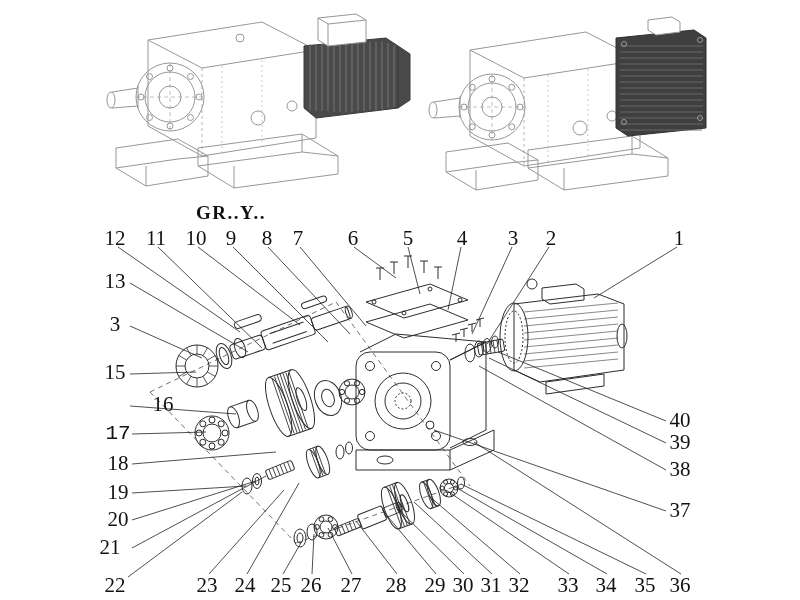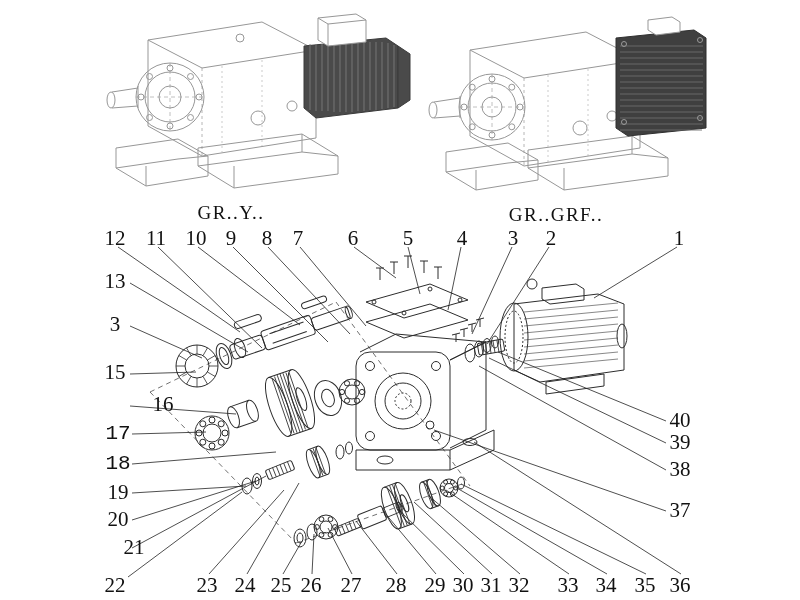--- a/index.html
+++ b/index.html
@@ -18,21 +18,21 @@
     transform: translate(-50%, -50%);
     font-size: 21px;
     line-height: 1;
     color: #111;
     user-select: none;
   }
   .variant-label {
     position: absolute;
     transform: translate(-50%, -50%);
     font-size: 19px;
-    font-weight: 400;
+    font-weight: 700;
     letter-spacing: 1.5px;
     color: #111;
     white-space: nowrap;
   }
 </style>
 </head>
 <body>
 
 <div id="stage">
 
@@ -324,44 +324,43 @@
         M132 548 L266 476 M128 577 L242 492
         M209 574 L284 490 M247 574 L299 483 M283 574 L302 541 M312 574 L314 534
         M352 574 L328 528 M397 574 L356 521 M436 574 L384 512 M464 574 L398 509
         M492 574 L414 502 M520 574 L429 496 M569 574 L446 490 M607 574 L455 487
         M646 574 L461 484 M681 574 L474 442
         M666 421 L498 352 M666 443 L489 358 M666 470 L479 366 M666 511 L434 430"></path>
     </g>
   </svg>
 
   <span class="variant-label" style="left:231px; top:213px;">GR..Y..</span>
-  <span class="variant-label" style="left:556px; top:215px;">GR..GRF..</span>
 
   <div id="callout-layer">
       <span class="callout" style="left: 679px; top: 238px;">1</span>
       <span class="callout" style="left: 551px; top: 238px;">2</span>
       <span class="callout" style="left: 513px; top: 238px;">3</span>
       <span class="callout" style="left: 462px; top: 238px;">4</span>
       <span class="callout" style="left: 408px; top: 238px;">5</span>
       <span class="callout" style="left: 353px; top: 238px;">6</span>
       <span class="callout" style="left: 298px; top: 238px;">7</span>
       <span class="callout" style="left: 267px; top: 238px;">8</span>
       <span class="callout" style="left: 231px; top: 238px;">9</span>
       <span class="callout" style="left: 196px; top: 238px;">10</span>
       <span class="callout" style="left: 156px; top: 238px;">11</span>
       <span class="callout" style="left: 115px; top: 238px;">12</span>
       <span class="callout" style="left: 115px; top: 281px;">13</span>
       <span class="callout" style="left: 115px; top: 324px;">3</span>
       <span class="callout" style="left: 115px; top: 372px;">15</span>
       <span class="callout" style="left: 115px; top: 404px; margin-left: 48px;">16</span>
       <span class="callout" style="left: 118px; top: 433px; font-family: Liberation Mono, monospace;">17</span>
-      <span class="callout" style="left: 118px; top: 463px; font-family: Liberation Mono, monospace;">18</span>
+      <span class="callout" style="left: 118px; top: 463px;">18</span>
       <span class="callout" style="left: 118px; top: 492px;">19</span>
       <span class="callout" style="left: 118px; top: 519px;">20</span>
-      <span class="callout" style="left: 134px; top: 547px;">21</span>
+      <span class="callout" style="left: 110px; top: 547px;">21</span>
       <span class="callout" style="left: 115px; top: 585px;">22</span>
       <span class="callout" style="left: 207px; top: 585px;">23</span>
       <span class="callout" style="left: 245px; top: 585px;">24</span>
       <span class="callout" style="left: 281px; top: 585px; text-align: right;">25</span>
       <span class="callout" style="left: 311px; top: 585px;">26</span>
       <span class="callout" style="left: 351px; top: 585px;">27</span>
       <span class="callout" style="left: 396px; top: 585px;">28</span>
       <span class="callout" style="left: 435px; top: 585px;">29</span>
       <span class="callout" style="left: 463px; top: 585px;">30</span>
       <span class="callout" style="left: 491px; top: 585px;">31</span>

